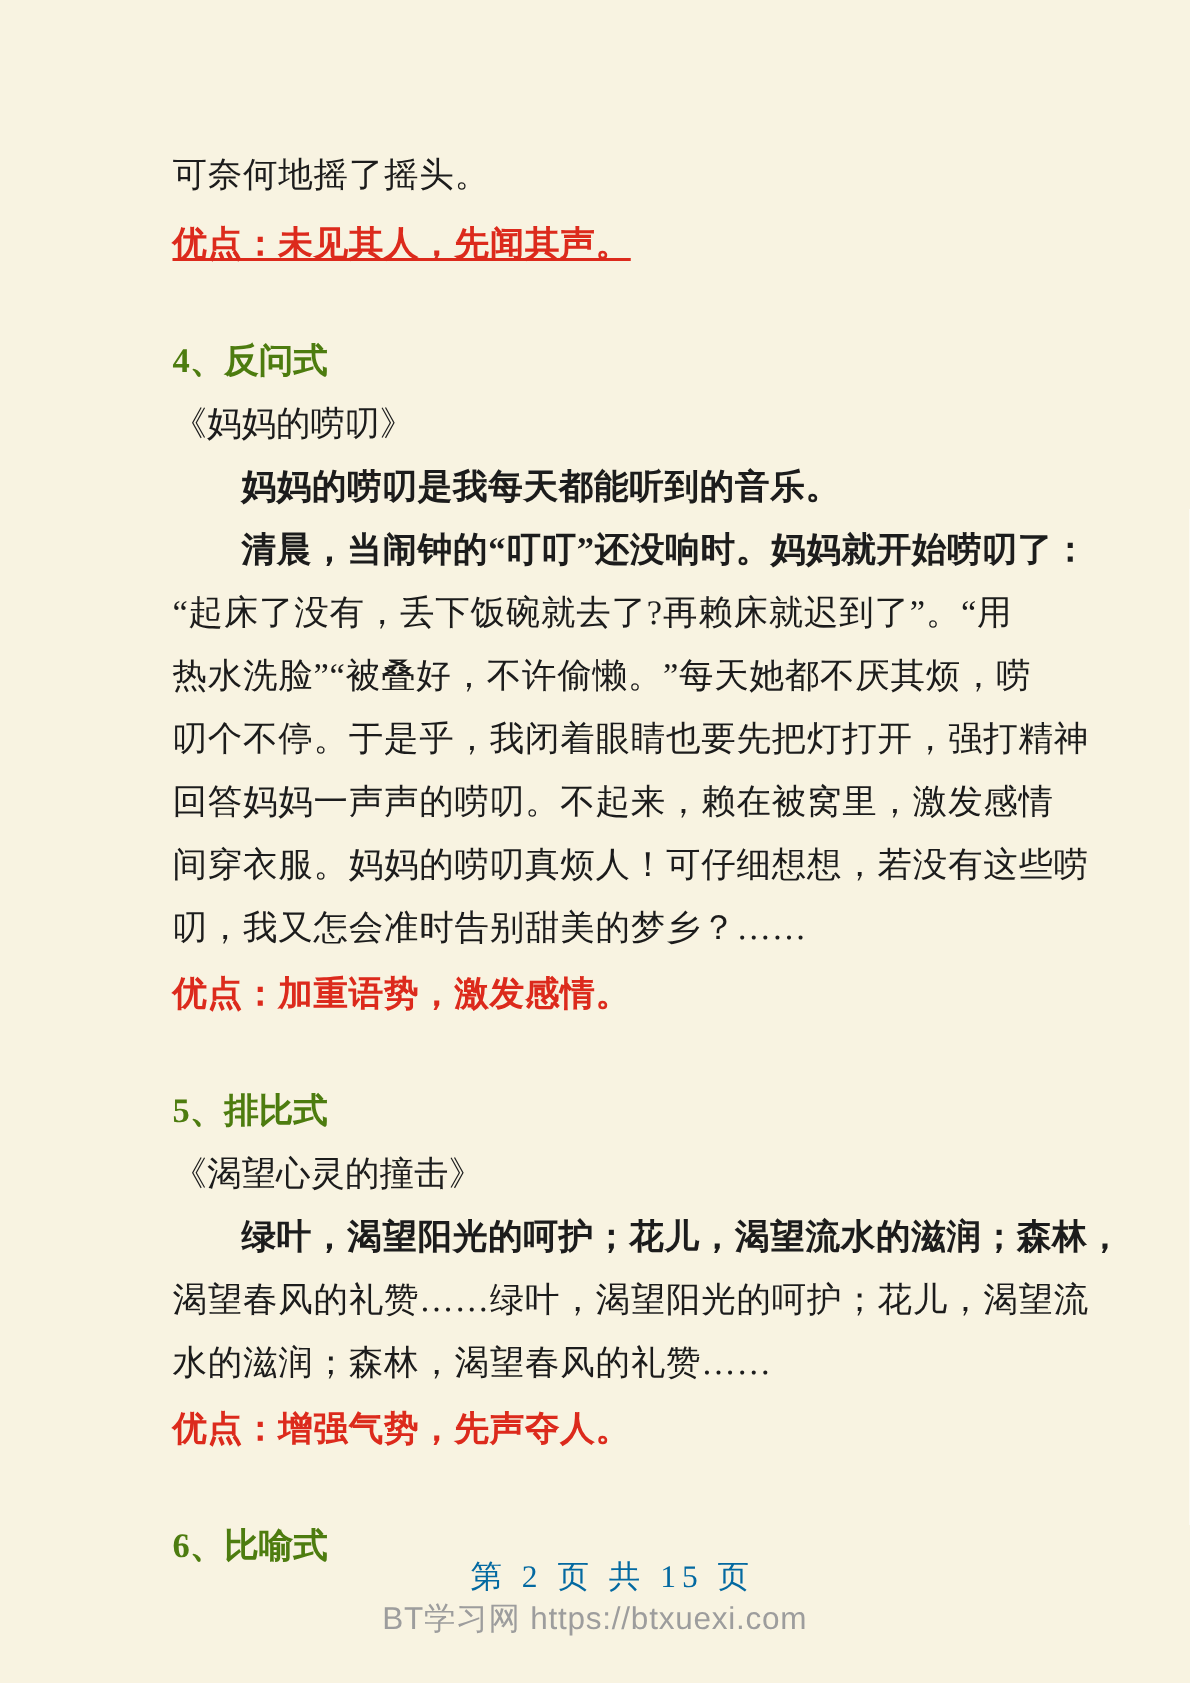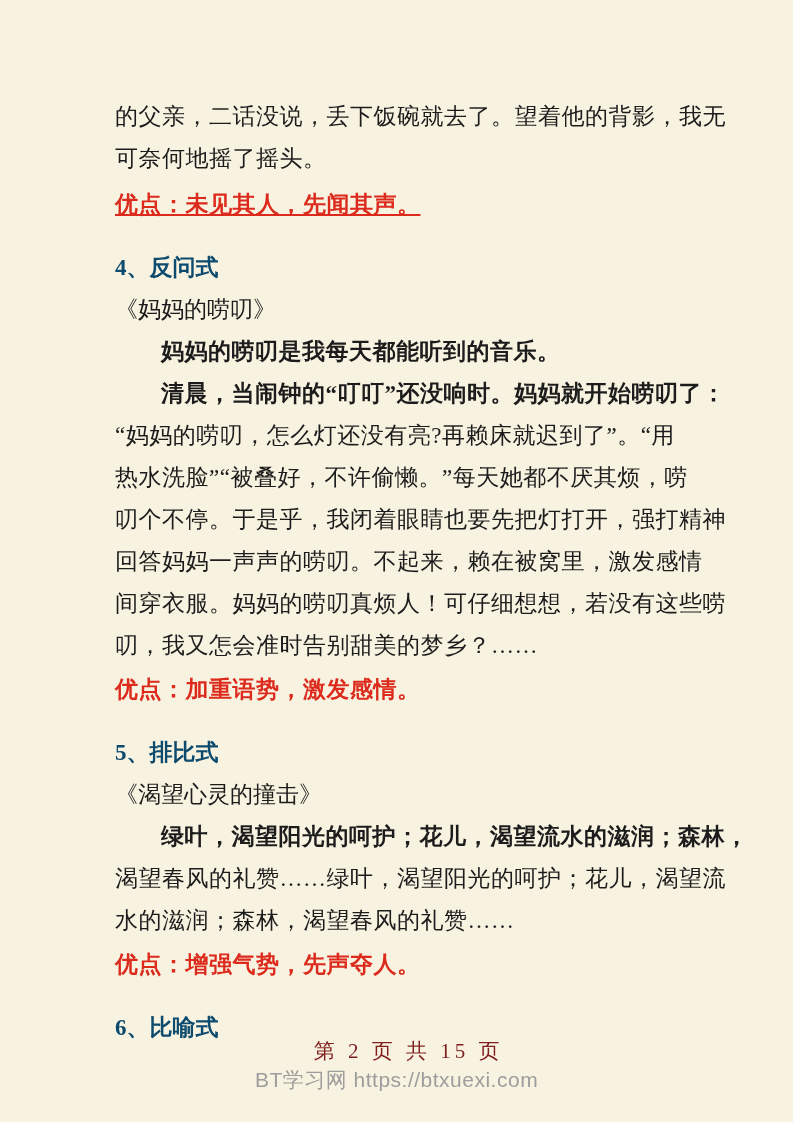--- a/index.html
+++ b/index.html
@@ -41,68 +41,67 @@
     white-space: nowrap;
     letter-spacing: 0.5px;
   }
   .merit-gap {
     margin-top: 4px;
     text-decoration: underline;
   }
   .section-heading {
     font-size: 23px;
     line-height: 42px;
-    margin-top: 21px;
+    margin-top: 36px;
     font-weight: bold;
-    color: #0c4a6e;
+    color: #4d7c0f;
     white-space: nowrap;
   }
   .essay-title {
     font-size: 23px;
     line-height: 42px;
     white-space: nowrap;
   }
   .footer {
     position: absolute;
     left: 0;
     width: 793px;
     top: 1036px;
     text-align: center;
   }
   .page-info {
     font-size: 21px;
     line-height: 30px;
     letter-spacing: 4px;
-    color: #7f1d1d;
+    color: #0369a1;
     font-family: "Liberation Serif", "DejaVu Serif", serif;
     padding-left: 24px;
   }
   .watermark {
     font-size: 21px;
     line-height: 28px;
     color: #9d9d9d;
     font-family: "Liberation Sans", "DejaVu Sans", sans-serif;
     letter-spacing: 0.5px;
   }
 </style>
 </head>
 <body>
 
 <div class="page">
   <div class="content">
 
-    <div class="body-line">的父亲，二话没说，丢下饭碗就去了。望着他的背影，我无</div>
     <div class="body-line">可奈何地摇了摇头。</div>
     <div class="merit-line merit-gap">优点：未见其人，先闻其声。</div>
 
     <div class="section-heading">4、反问式</div>
     <div class="essay-title">《妈妈的唠叨》</div>
     <div class="body-line indent">妈妈的唠叨是我每天都能听到的音乐。</div>
     <div class="body-line indent">清晨，当闹钟的“叮叮”还没响时。妈妈就开始唠叨了：</div>
-    <div class="body-line">“妈妈的唠叨，怎么灯还没有亮?再赖床就迟到了”。“用</div>
+    <div class="body-line">“起床了没有，丢下饭碗就去了?再赖床就迟到了”。“用</div>
     <div class="body-line">热水洗脸”“被叠好，不许偷懒。”每天她都不厌其烦，唠</div>
     <div class="body-line">叨个不停。于是乎，我闭着眼睛也要先把灯打开，强打精神</div>
     <div class="body-line">回答妈妈一声声的唠叨。不起来，赖在被窝里，激发感情</div>
     <div class="body-line">间穿衣服。妈妈的唠叨真烦人！可仔细想想，若没有这些唠</div>
     <div class="body-line">叨，我又怎会准时告别甜美的梦乡？……</div>
     <div class="merit-line">优点：加重语势，激发感情。</div>
 
     <div class="section-heading">5、排比式</div>
     <div class="essay-title">《渴望心灵的撞击》</div>
     <div class="body-line indent">绿叶，渴望阳光的呵护；花儿，渴望流水的滋润；森林，</div>

